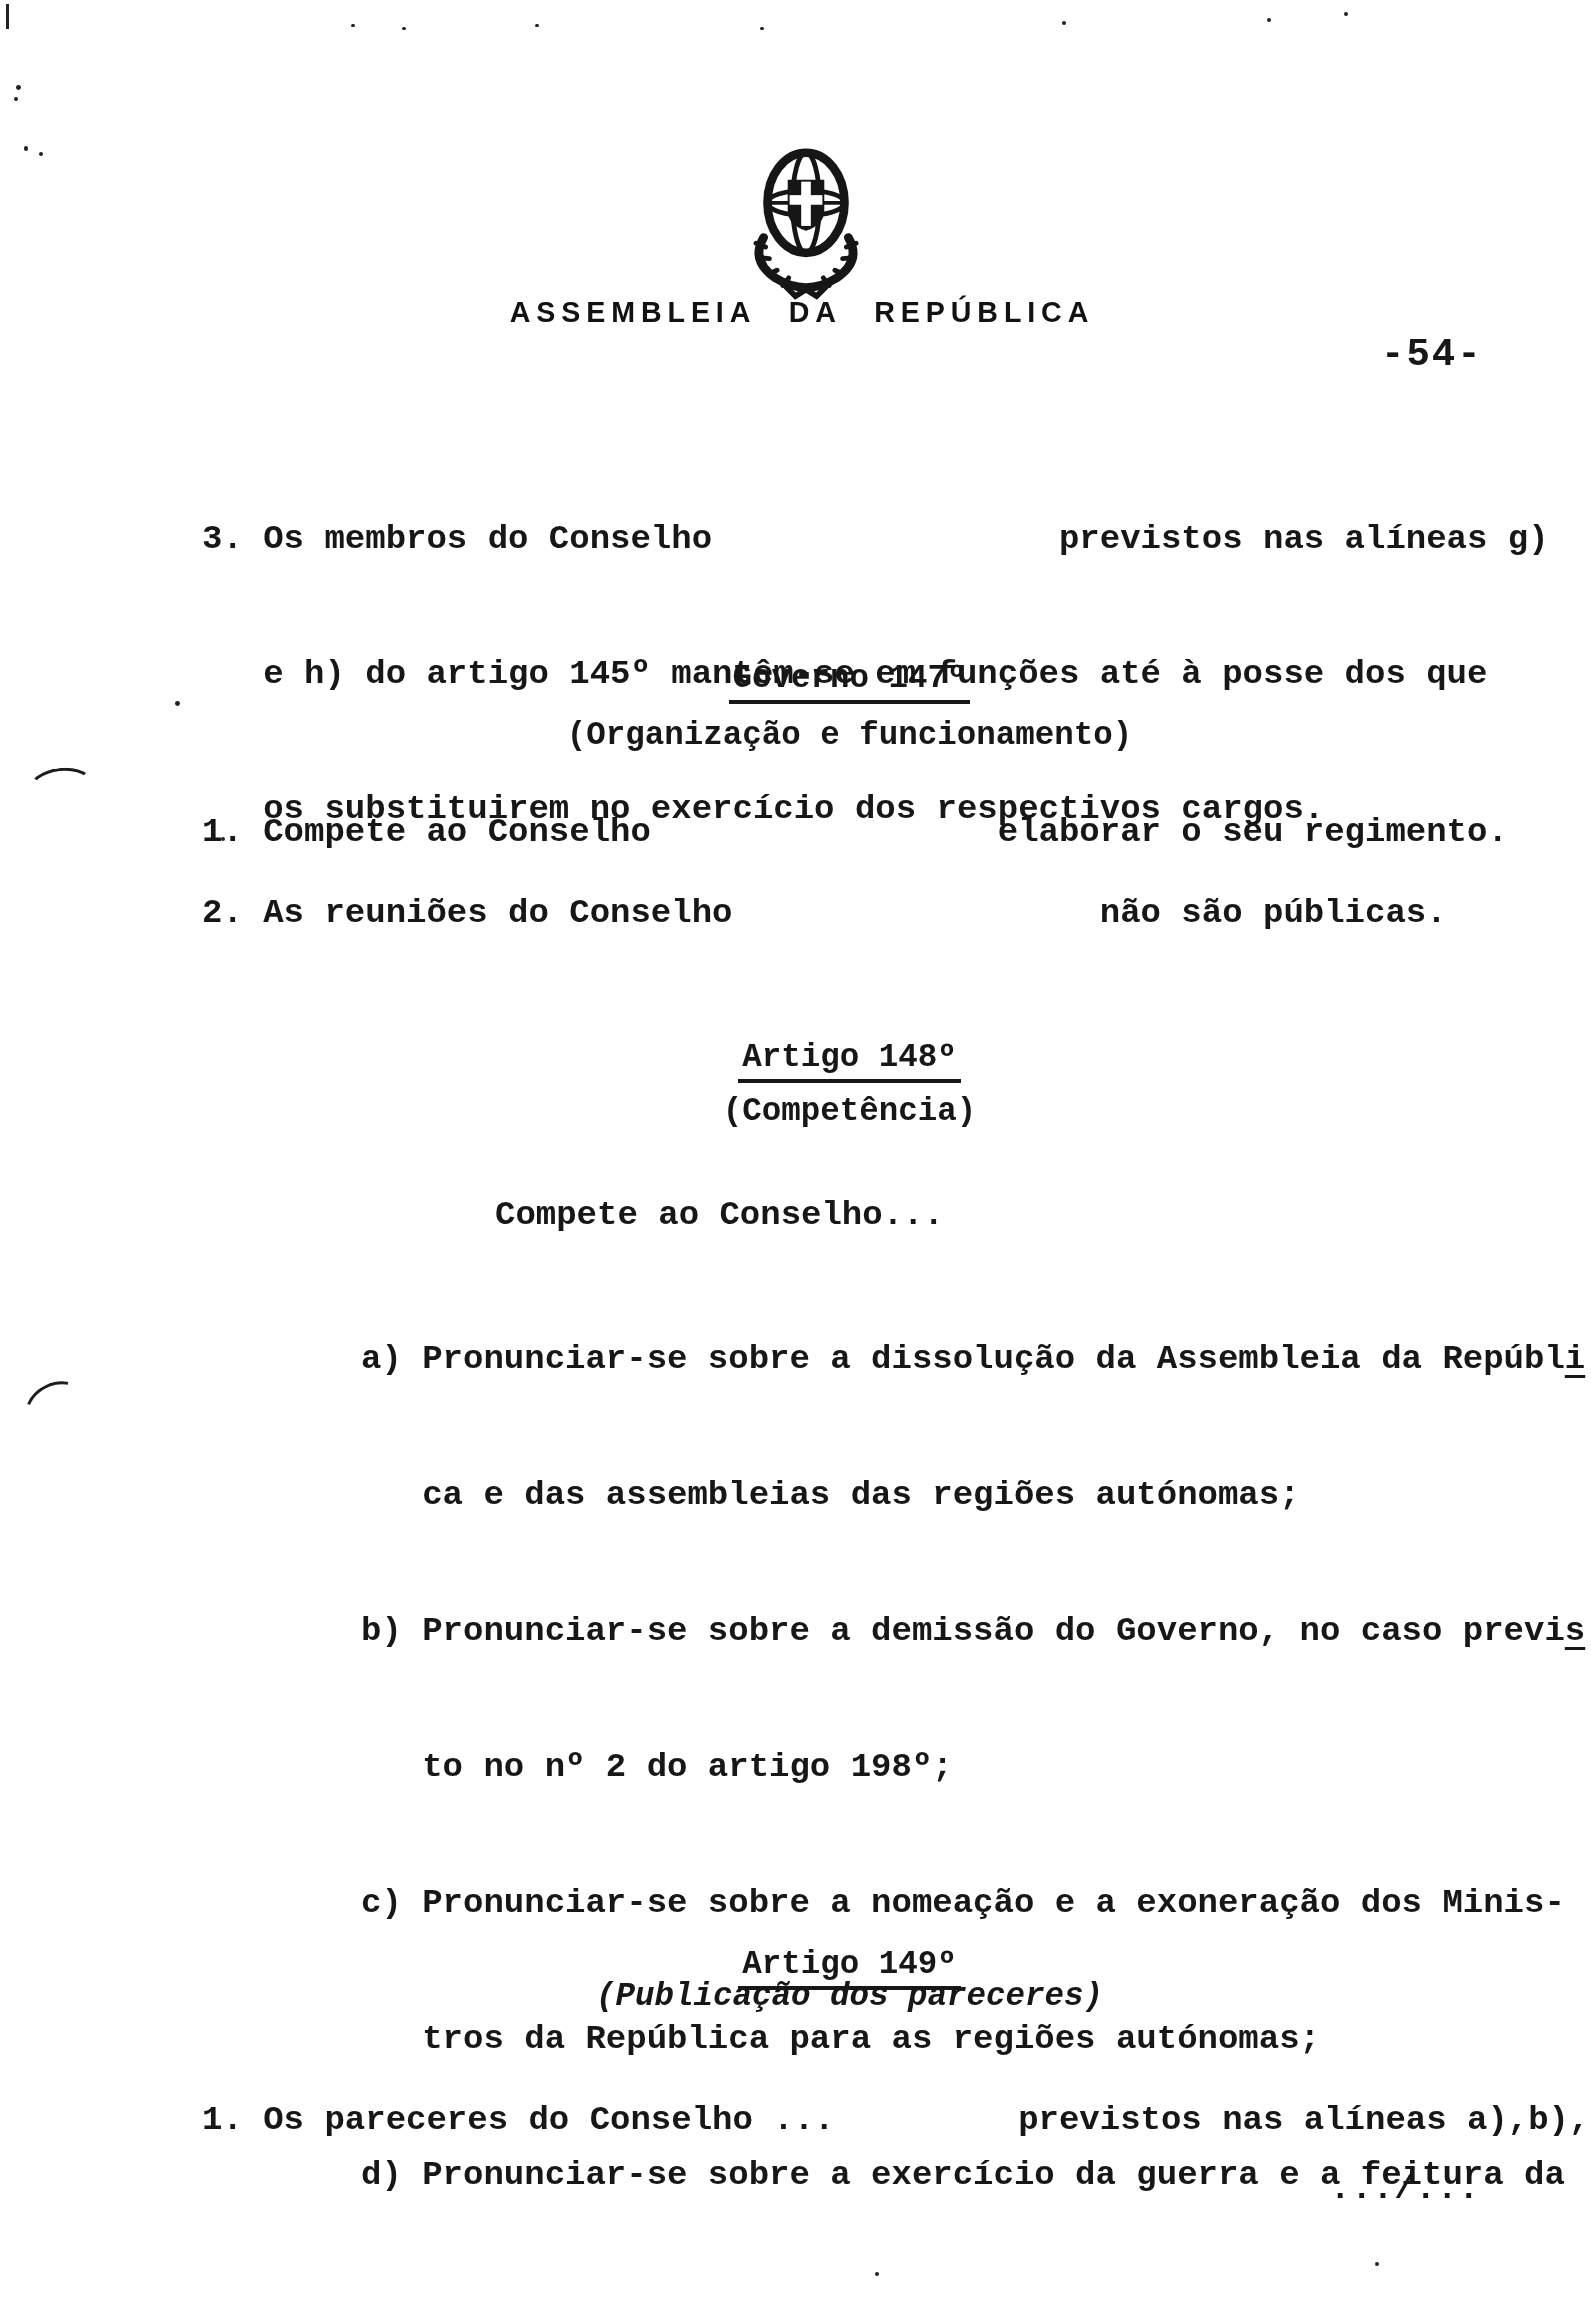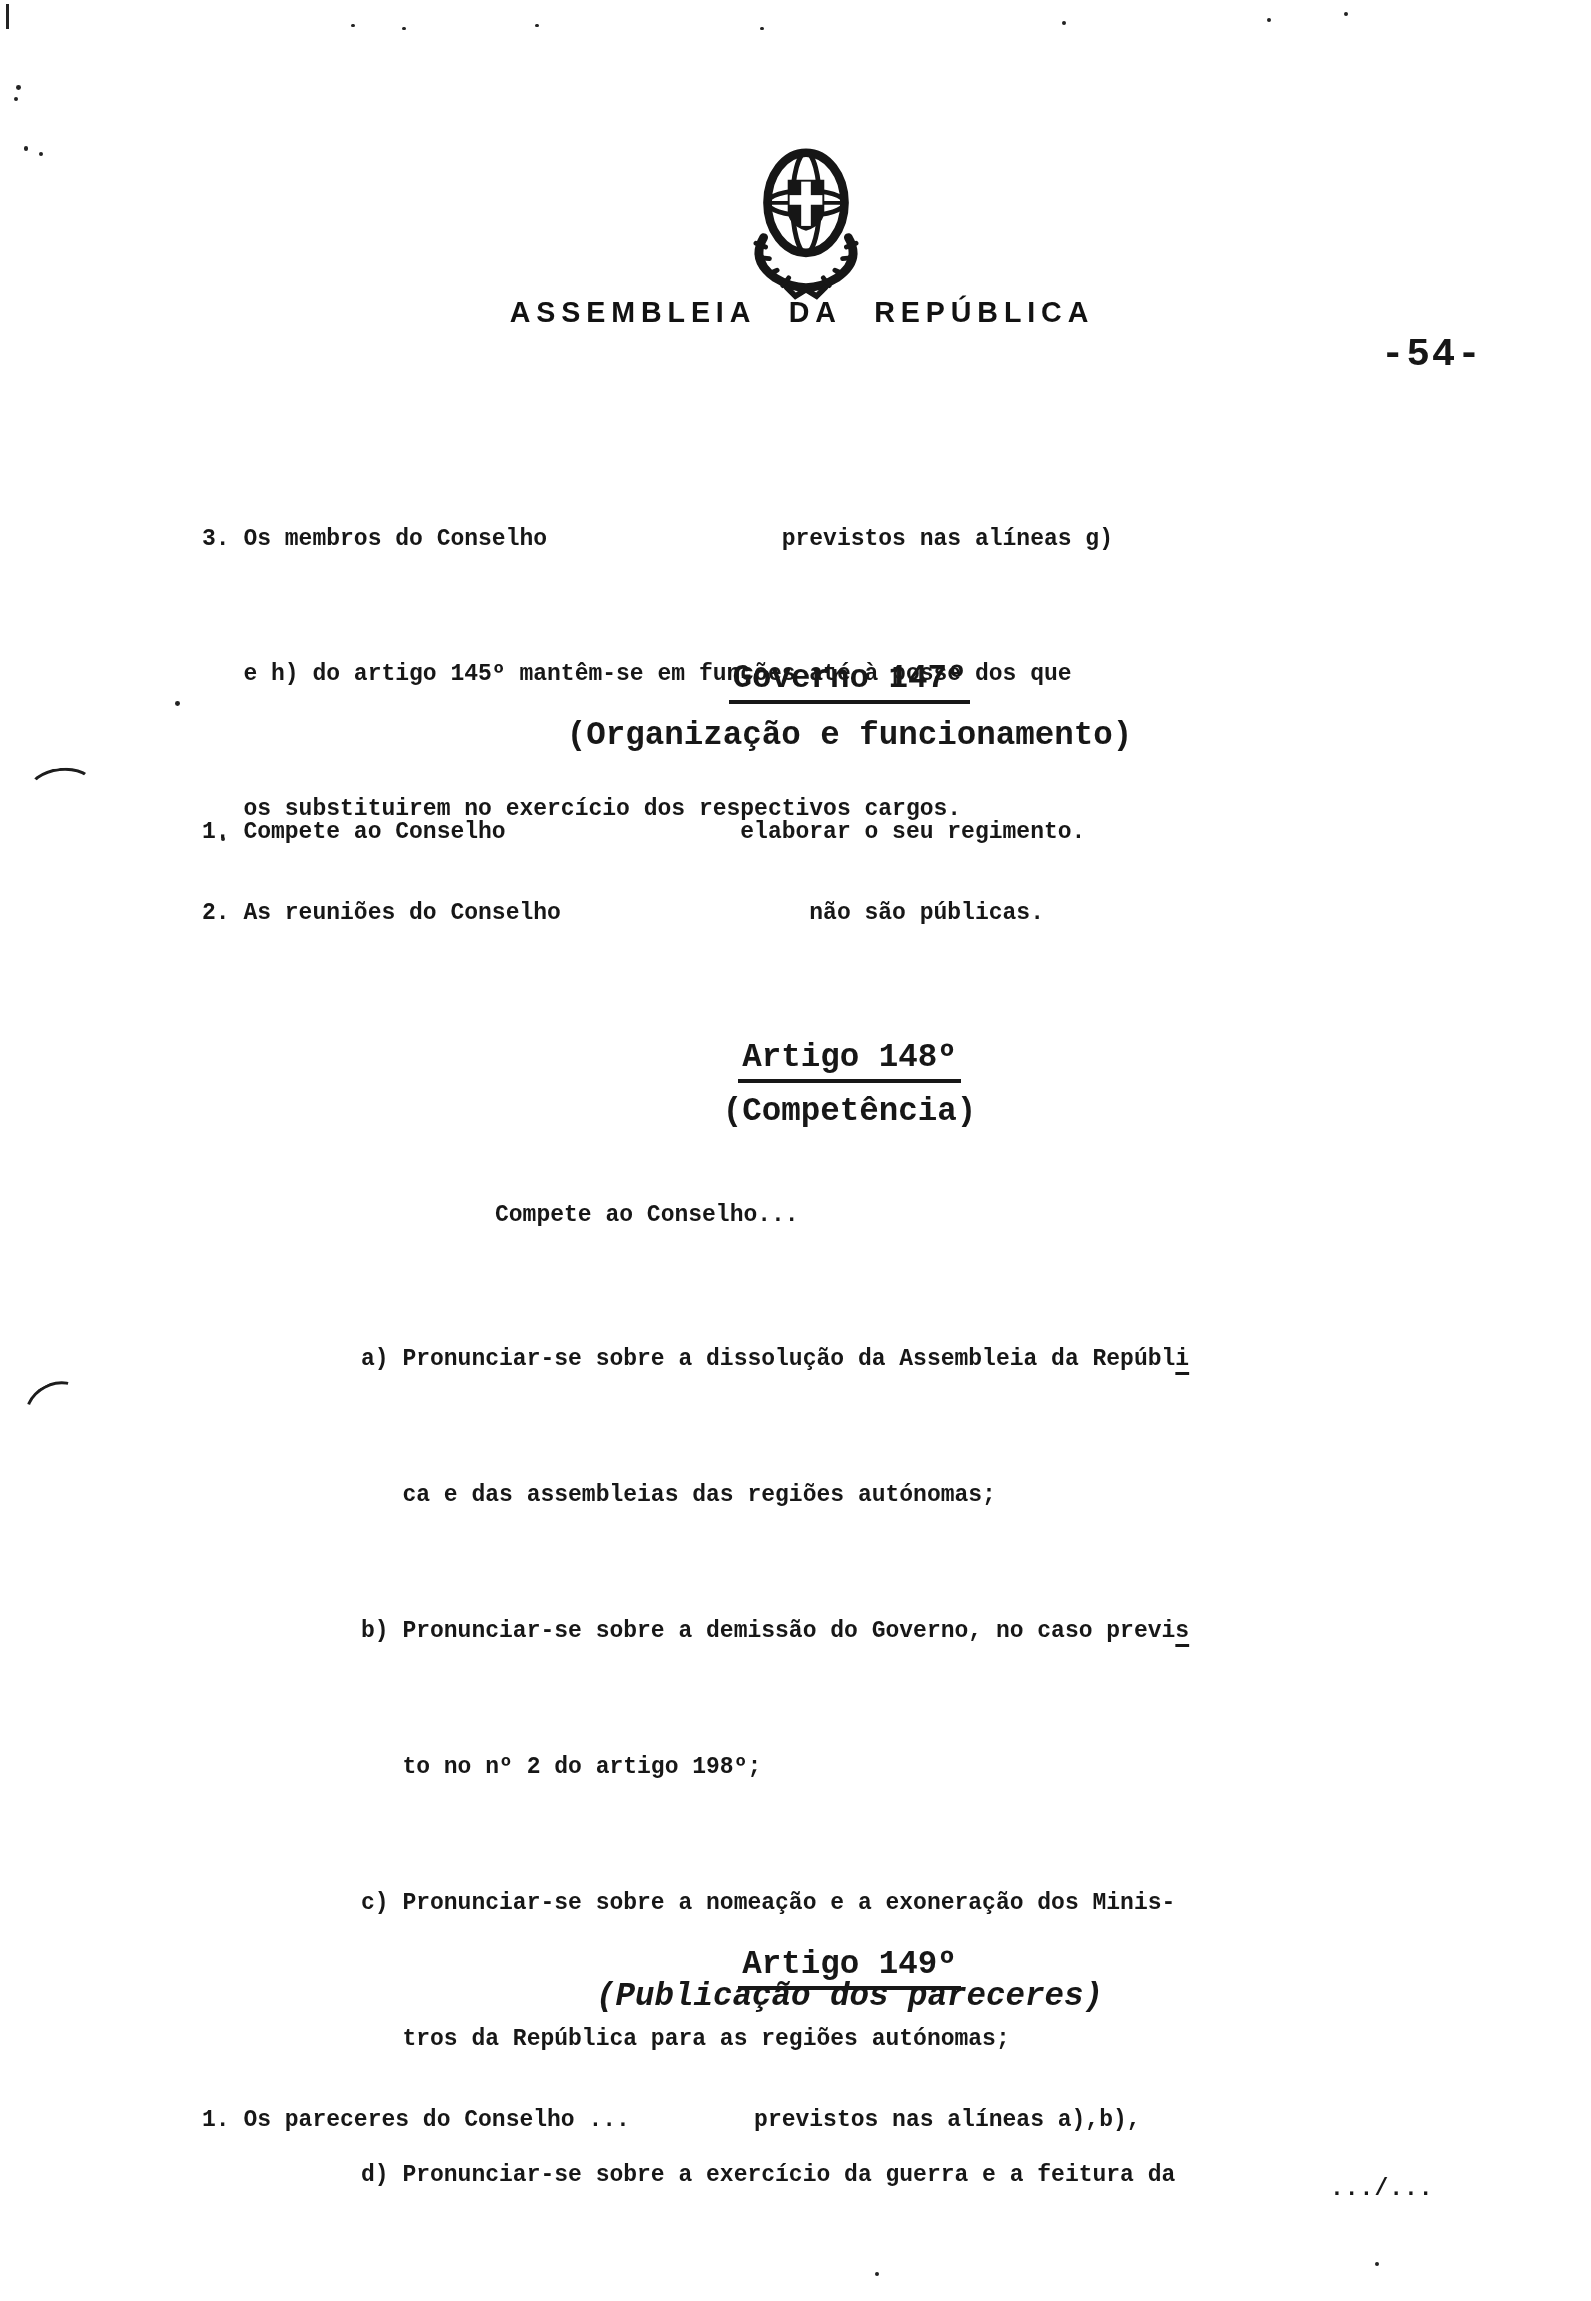--- a/index.html
+++ b/index.html
@@ -5,21 +5,21 @@
   html,body{margin:0;padding:0;background:#e8e8e8;}
   .page{
     position:relative;
     width:1592px;height:2301px;
     background:#ffffff;
     overflow:hidden;
     font-family:"Liberation Mono","DejaVu Sans Mono",monospace;
     font-weight:700;
     color:#171717;
   }
-  .mono{font-size:23px;white-space:pre;line-height:45px;}
+  .mono{font-size:34px;white-space:pre;line-height:45px;}
   .abs{position:absolute;}
   
   .institution{
     left:0;right:0;top:296px;text-align:center;
     font-family:"Liberation Sans","DejaVu Sans",sans-serif;
     font-weight:700;font-size:28.6px;letter-spacing:5.9px;word-spacing:19.7px;
     color:#121212;
     margin-left:12px;
   }
   .page-number{left:1381px;top:313px;font-size:39px;letter-spacing:2px;margin-top:20px;}

